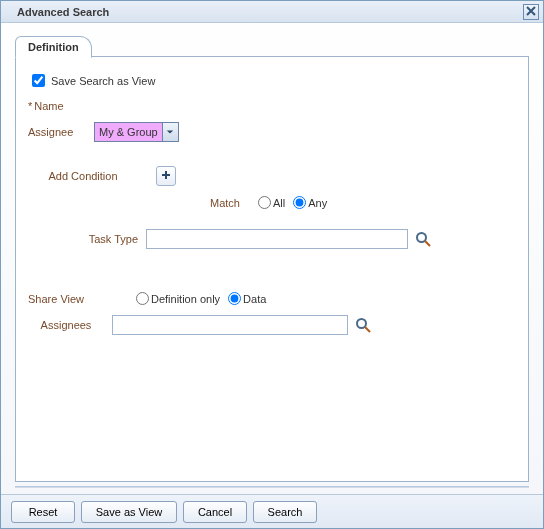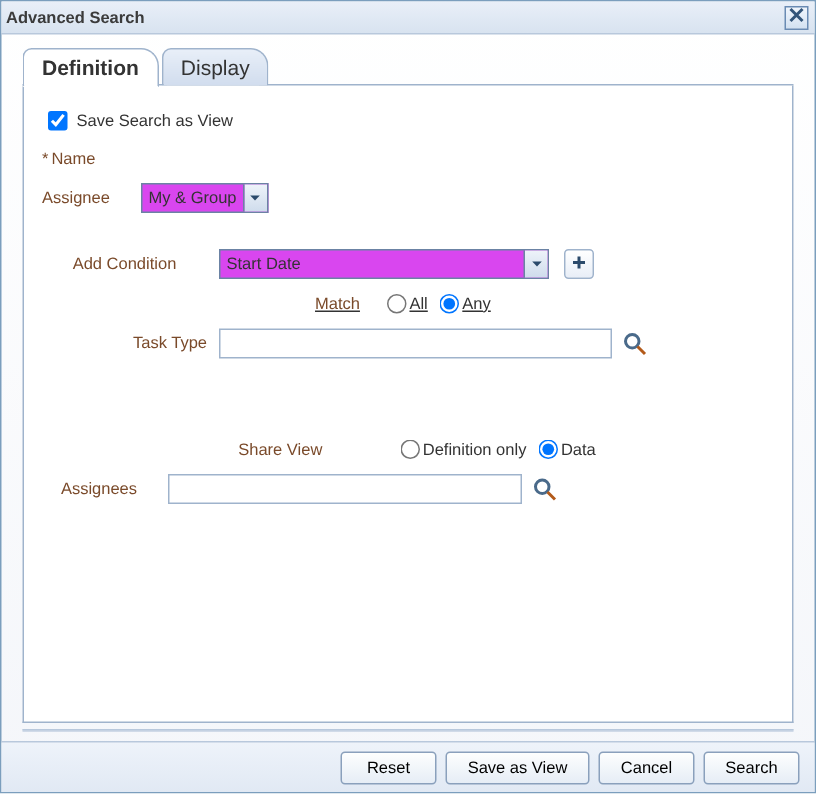--- a/index.html
+++ b/index.html
@@ -17,21 +17,21 @@
     display: flex;
     flex-direction: column;
     background: linear-gradient(#fff, #f4f6fa);
   }
   .titlebar {
     height: 22px;
     background: linear-gradient(#e9eff8, #d8e3f0);
     border-bottom: 1px solid #b8c8dc;
     display: flex;
     align-items: center;
-    padding: 0 4px 0 3px;
+    padding: 0 4px 0 16px;
     font-weight: bold;
     color: #3b3b3b;
   }
   .titlebar .spacer { flex: 1; }
   .close-btn {
     width: 16px; height: 16px;
     border: 1px solid #6a8bb3;
     background: linear-gradient(#f0f5fc,#d3e1f1);
     display:flex;align-items:center;justify-content:center;
     cursor: pointer;
@@ -53,60 +53,60 @@
     position:relative;
     padding: 4px 12px 4px 12px;
     border:1px solid #9fb3cc;
     border-bottom:none;
     margin-right:2px;
     background: linear-gradient(#e8eff8,#d1ddee);
     border-radius: 6px 12px 0 0;
     color:#333;
     cursor:pointer;
     z-index:1;
-    font-size:14px;
+    font-size:11px;
   }
   .tab.active {
     background:#fff;
     font-weight:bold;
     z-index:3;
     border-bottom:1px solid #fff;
     margin-bottom:-1px;
   }
   .tabbody {
     border:1px solid #9fb3cc;
     border-top:none;
     background:#fff;
     flex:1;
     padding: 14px 0 8px 12px;
     display:flex;flex-direction:column;
     overflow:auto;
   }
   .row { display:flex;align-items:center;margin-bottom:10px; }
-  .row.tight { margin-bottom:10px;text-decoration:underline; }
+  .row.tight { margin-bottom:20px; }
   .chk {
     width:13px;height:13px;margin-right:6px;
   }
   .label-brown { color:#7a4a2a; }
   .req { color:#7a4a2a; margin-right:2px;}
   .field-label { width:66px; text-align:left; color:#7a4a2a; }
   .field-label.w80 { width:84px;}
   .field-label.w104 { width:118px; text-align:center; padding-right:8px;}
   input[type=text].tf {
     border:1px solid #9fb3cc;
     height:20px;
     padding:1px 4px;
     font: inherit;
     background:#fff;
   }
   .tf.name { width:290px; }
   .select {
     display:inline-flex;align-items:center;
     border:1px solid #6b83a4;
-    height:20px;background:#d946ef;
+    height:20px;background:#f0abfc;
     cursor:pointer;
   }
   .select .sel-text { padding:0 4px; white-space:nowrap;}
   .select .sel-btn {
     width:16px;height:18px;border-left:1px solid #6b83a4;
     background:linear-gradient(#eef3fa,#cfdcec);
     display:flex;align-items:center;justify-content:center;
   }
   .sel-btn svg{width:8px;height:8px;fill:#2b4a6b;}
   .select.assignee { }
@@ -123,36 +123,36 @@
   .tf.tasktype{width:262px;}
   .tf.assignees{width:236px;}
   .mag {
     width:18px;height:18px;margin-left:6px;display:inline-flex;align-items:center;justify-content:center;cursor:pointer;
   }
   .mag svg{width:16px;height:16px;}
   .midspacer{height:26px;}
   .footerbar{
     border-top:1px solid #b8c8dc;
     background:linear-gradient(#eef3fa,#e1e9f4);
-    height:34px;display:flex;align-items:center;justify-content:flex-end;
+    height:34px;display:flex;align-items:center;
     padding:0 10px;gap:6px;
   }
   .btn{
     min-width:64px;height:22px;padding:0 10px;
     border:1px solid #8aa0bc;border-radius:3px;
     background:linear-gradient(#fdfefe,#e6edf6);
     font:inherit;cursor:pointer;
   }
   .btn.wide{min-width:96px;}
   .sectop{margin-top:0;}
   .hr {
     height:2px;background:#d0dae8;margin:4px 0 2px 0;border-top:1px solid #b8c8dc;
   }
   .match-row{justify-content:flex-start;margin-left:182px;margin-bottom:6px;}
-  .share-row{margin-top:18px;justify-content:center;}
+  .share-row{margin-top:7px;}
   .svgicon-mag circle{fill:none;stroke:#4a6a8a;stroke-width:2;}
   .svgicon-mag line{stroke:#b35a1a;stroke-width:2;}
 </style>
 </head>
 <body>
 
 <div class="dialog">
 
   <div class="titlebar">
     <span>Advanced Search</span>
@@ -166,23 +166,20 @@
     </div>
   </div>
 
   <div class="content">
 
     <div class="tabs">
       <div class="tabline"></div>
       <div class="tab active">
         <span>Definition</span>
       </div>
-      <div class="tab">
-        <span>Display</span>
-      </div>
     </div>
 
     <div class="tabbody">
 
       <div class="row sectop">
         <input type="checkbox" class="chk" checked="" style="">
         <span>Save Search as View</span>
       </div>
 
       <div class="row">
@@ -200,28 +197,20 @@
                 <path d="M1 3 L5 7 L9 3 Z"></path>
               </svg>
           </span>
         </div>
       </div>
 
       <div style="height:14px"></div>
 
       <div class="row">
         <span class="field-label w104 label-brown">Add Condition</span>
-        <div class="select condition">
-          <span class="sel-text">Start Date</span>
-          <span class="sel-btn">
-            <svg viewBox="0 0 10 10">
-                <path d="M1 3 L5 7 L9 3 Z"></path>
-              </svg>
-          </span>
-        </div>
         <div class="plus-btn">
           <span>
             <svg viewBox="0 0 10 10">
                 <path d="M5 1 L5 9 M1 5 L9 5" fill="none"></path>
               </svg>
           </span>
         </div>
       </div>
 
       <div class="row tight match-row">

